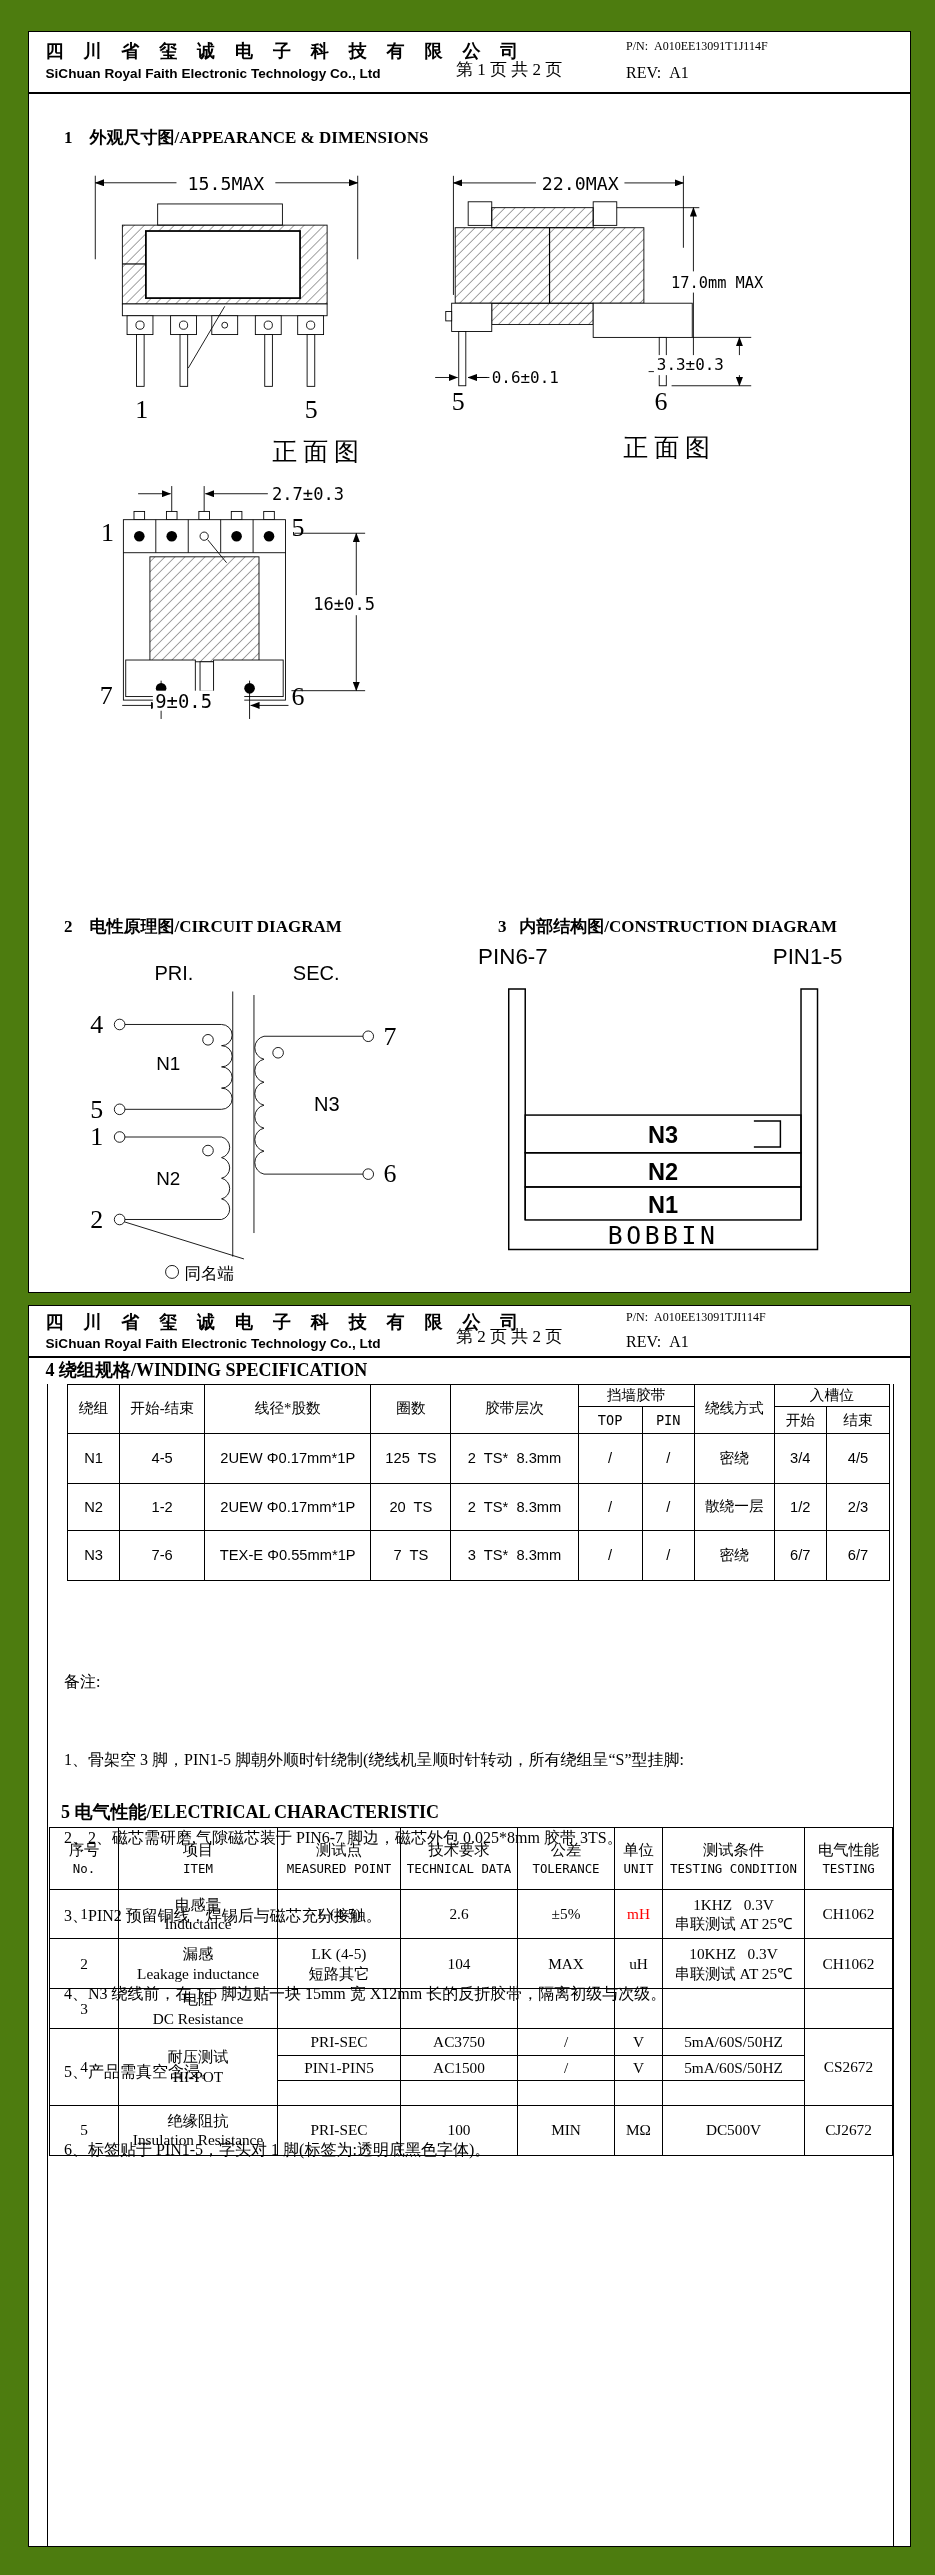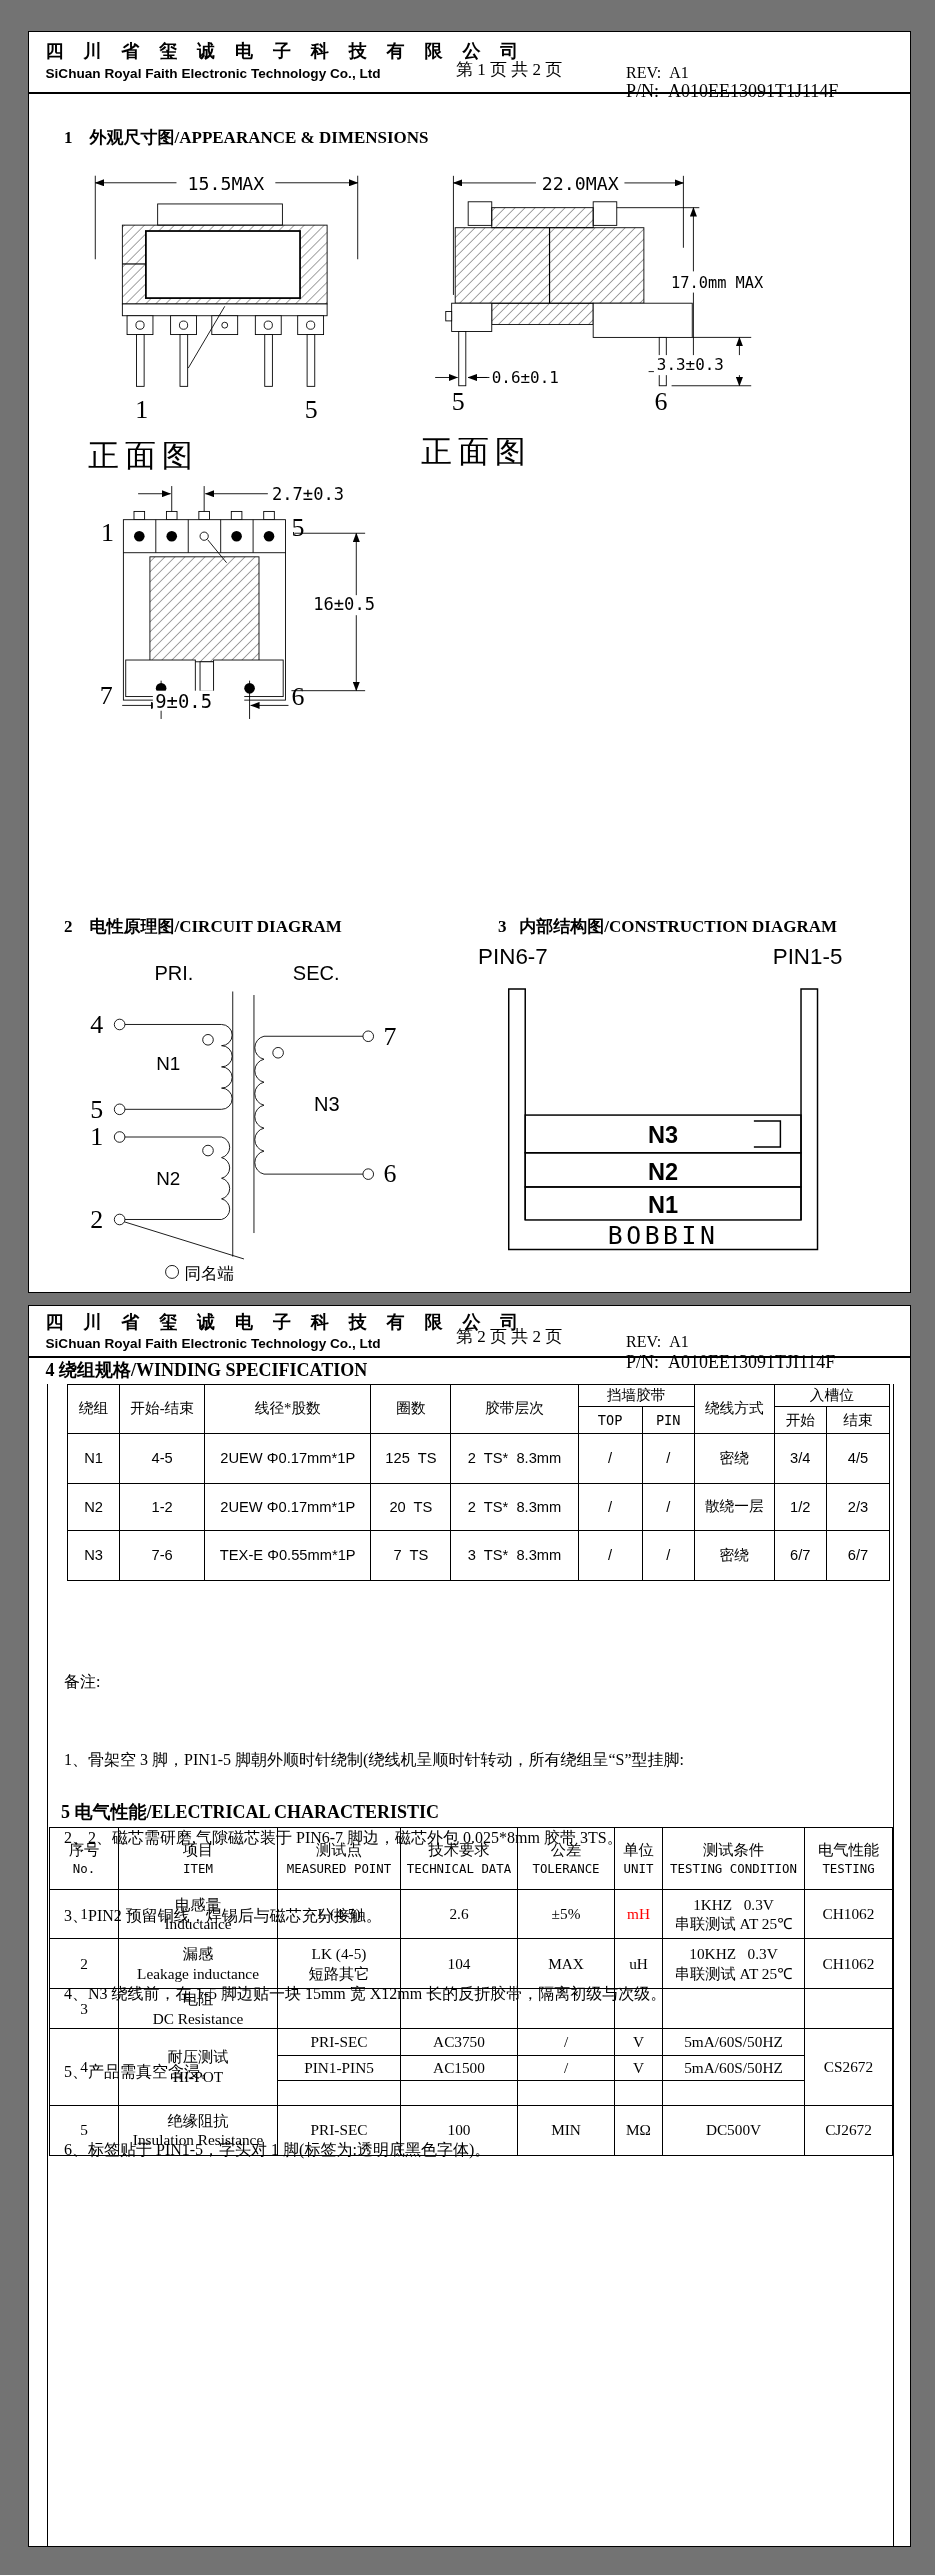--- a/index.html
+++ b/index.html
@@ -1,35 +1,35 @@
 <!DOCTYPE html>
 <html style="font-size:9.4px"><head>
 <meta charset="utf-8">
 <style>
   html,body{margin:0;padding:0;background:#fff;}
   body{font-family:"Liberation Sans",sans-serif;color:#000;}
-  .canvas{position:relative;width:935px;height:2576px;background:#737373;overflow:hidden;}
+  .canvas{position:relative;width:935px;height:2576px;background:#4d7c0f;overflow:hidden;}
   .page{position:absolute;left:28px;width:881px;border:1.2px solid #000;background:#fff;}
   #page1{top:31px;height:1260px;}
   #page2{top:1305px;height:1240px;}
   .hdr{position:relative;width:100%;border-bottom:2.4px solid #000;}
   #page1 .hdr{height:60px;}
   #page2 .hdr{height:50px;}
   .hdr-cn{position:absolute;left:16.5px;top:7px;font-family:"Liberation Serif",serif;font-weight:bold;font-size:18px;letter-spacing:7.7px;white-space:nowrap;}
   .hdr-en{position:absolute;left:16.5px;top:34px;font-weight:bold;font-size:13.6px;white-space:nowrap;}
   #page2 .hdr-cn{top:3.5px;}
   #page2 .hdr-en{top:29.5px;}
   .hdr-page{position:absolute;left:427px;top:26px;font-family:"Liberation Serif",serif;font-size:17px;white-space:nowrap;}
   #page2 .hdr-page{top:19px;}
-  .hdr-pn{position:absolute;left:597px;top:7px;font-family:"Liberation Serif",serif;font-size:18px;white-space:nowrap;margin-top:42px;}
+  .hdr-pn{position:absolute;left:597px;top:7px;font-family:"Liberation Serif",serif;font-size:12px;white-space:nowrap;}
   .hdr-rev{position:absolute;left:597px;top:32px;font-family:"Liberation Serif",serif;font-size:16px;white-space:nowrap;}
   .sec-title{position:absolute;font-family:"Liberation Serif",serif;font-weight:bold;font-size:17px;white-space:pre;}
   .pre{white-space:pre-wrap;}
   .drawing{position:absolute;}
-  .caption{font-family:"Liberation Serif",serif;font-size:31px;letter-spacing:5.9px;text-align:left;}
+  .caption{font-family:"Liberation Serif",serif;font-size:25px;letter-spacing:5.9px;text-align:right;}
   svg{display:block;}
   svg text{fill:#000;}
   .cadtxt{font-family:"DejaVu Sans Mono",monospace;}
   .pinnum{font-family:"Liberation Serif",serif;font-size:44px;}
   
   table{border-collapse:collapse;table-layout:fixed;}
   th,td{border:1.2px solid #000;text-align:center;vertical-align:middle;padding:0;overflow:hidden;}
   .wt{position:absolute;left:38px;top:78px;width:823px;font-size:14.7px;}
   .wt th{font-family:"Liberation Serif",serif;font-weight:normal;font-size:14.7px;}
   .wt .h1{height:22.4px;}

